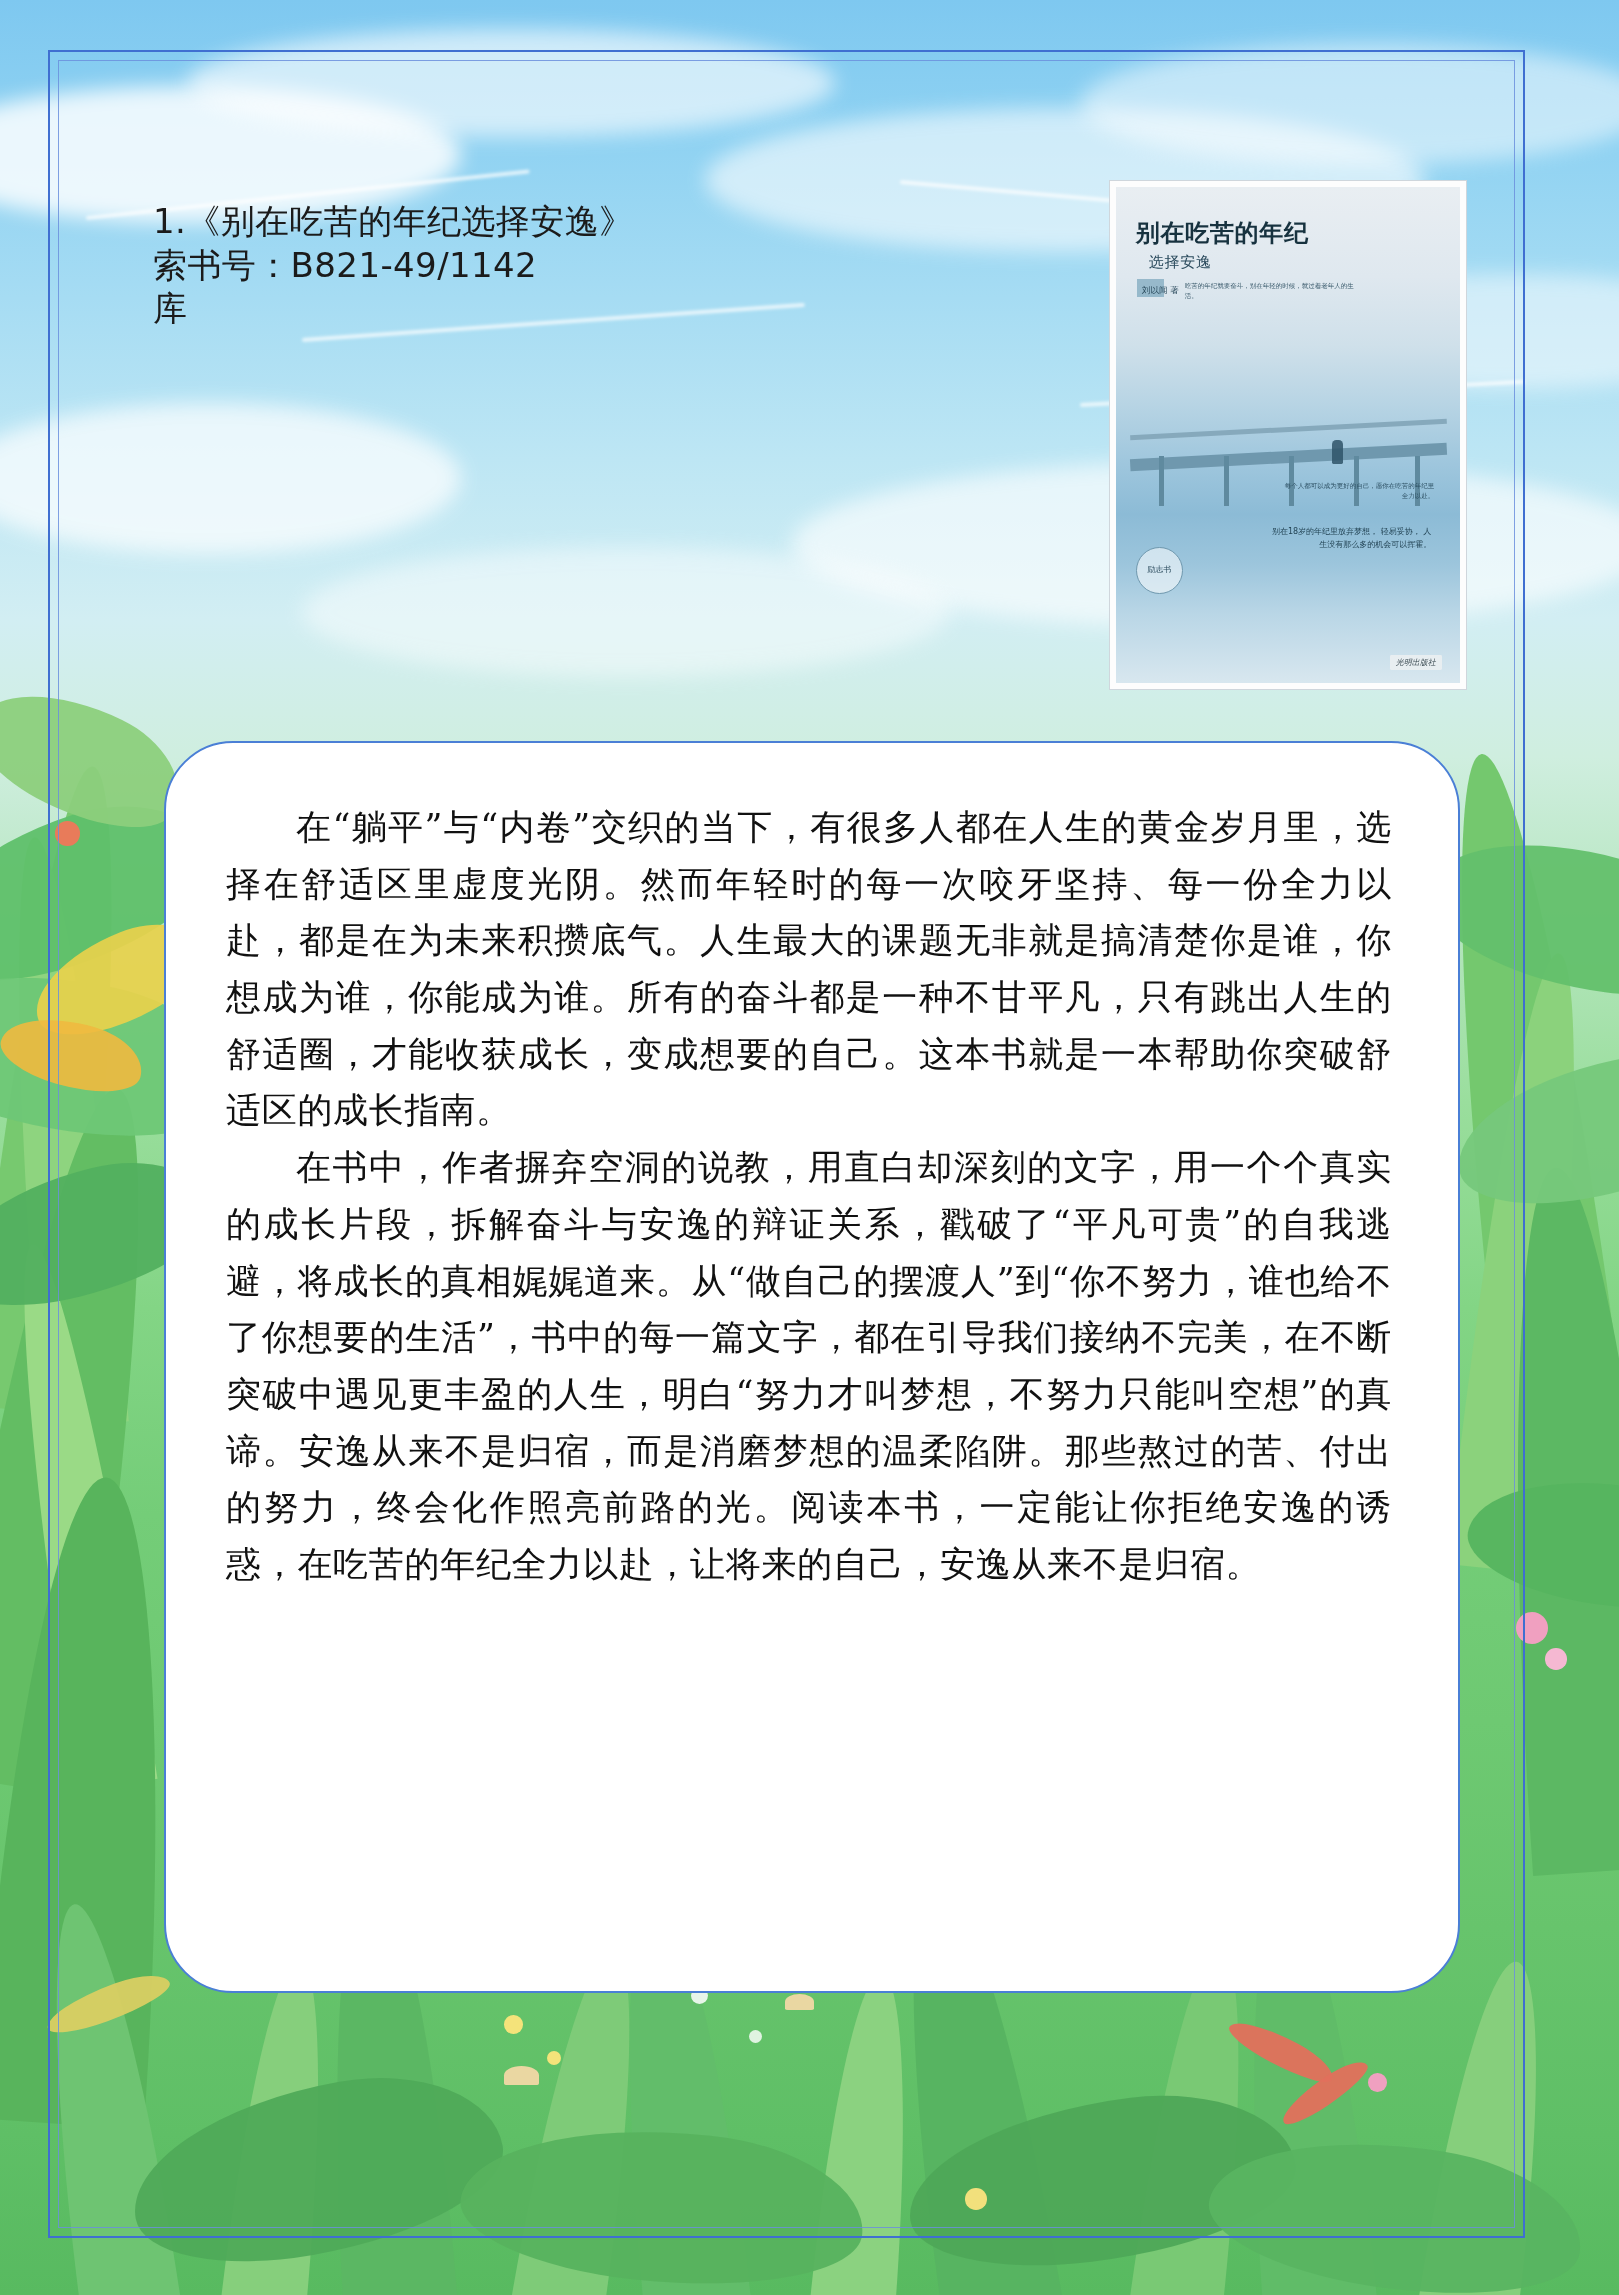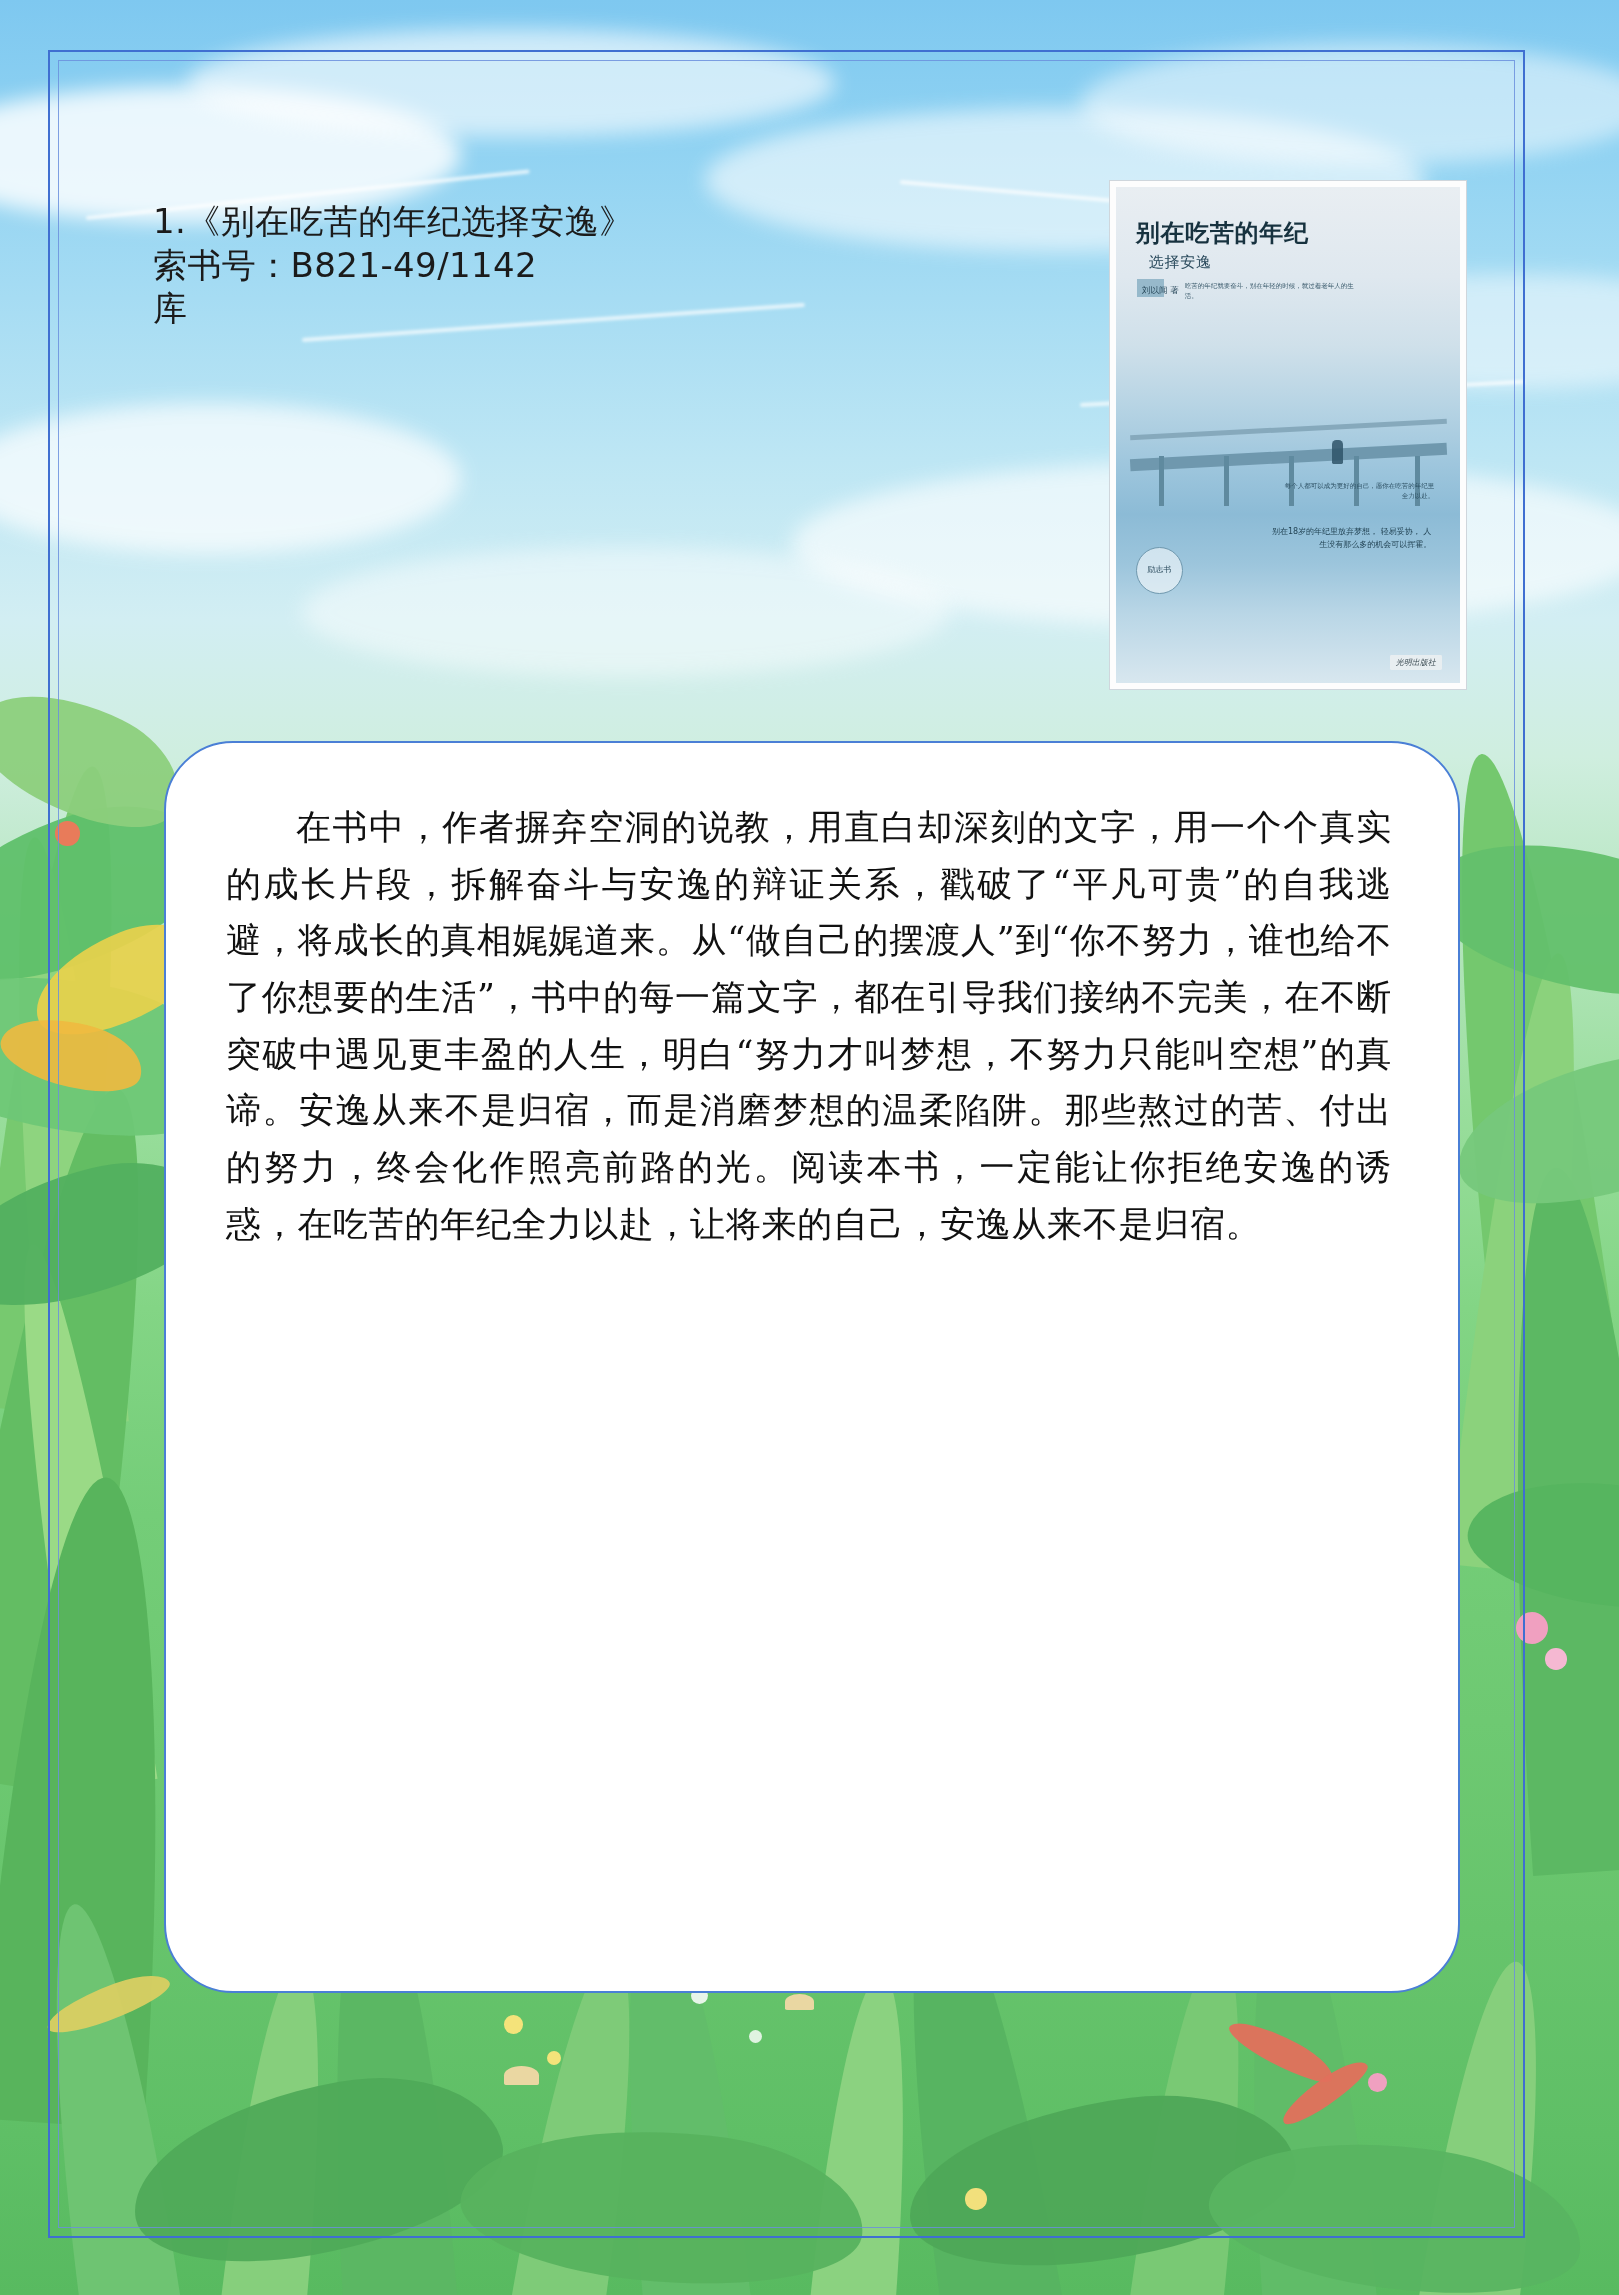--- a/index.html
+++ b/index.html
@@ -425,18 +425,19 @@
       <div class="cover-badge">励志书</div>
       <div class="cover-tagline">别在18岁的年纪里放弃梦想，
 轻易妥协，
 人生没有那么多的机会可以挥霍。</div>
       <div class="cover-publisher">光明出版社</div>
     </div>
   </div>
 
   <div class="text-card">
     <div class="body-text">
+      <p>在“躺平”与“内卷”交织的当下，有很多人都在人生的黄金岁月里，选择在舒适区里虚度光阴。然而年轻时的每一次咬牙坚持、每一份全力以赴，都是在为未来积攒底气。人生最大的课题无非就是搞清楚你是谁，你想成为谁，你能成为谁。所有的奋斗都是一种不甘平凡，只有跳出人生的舒适圈，才能收获成长，变成想要的自己。这本书就是一本帮助你突破舒适区的成长指南。</p>
       <p>在书中，作者摒弃空洞的说教，用直白却深刻的文字，用一个个真实的成长片段，拆解奋斗与安逸的辩证关系，戳破了“平凡可贵”的自我逃避，将成长的真相娓娓道来。从“做自己的摆渡人”到“你不努力，谁也给不了你想要的生活”，书中的每一篇文字，都在引导我们接纳不完美，在不断突破中遇见更丰盈的人生，明白“努力才叫梦想，不努力只能叫空想”的真谛。安逸从来不是归宿，而是消磨梦想的温柔陷阱。那些熬过的苦、付出的努力，终会化作照亮前路的光。阅读本书，一定能让你拒绝安逸的诱惑，在吃苦的年纪全力以赴，让将来的自己，安逸从来不是归宿。</p>
     </div>
   </div>
 
 </div>
 
 
 </body></html>

